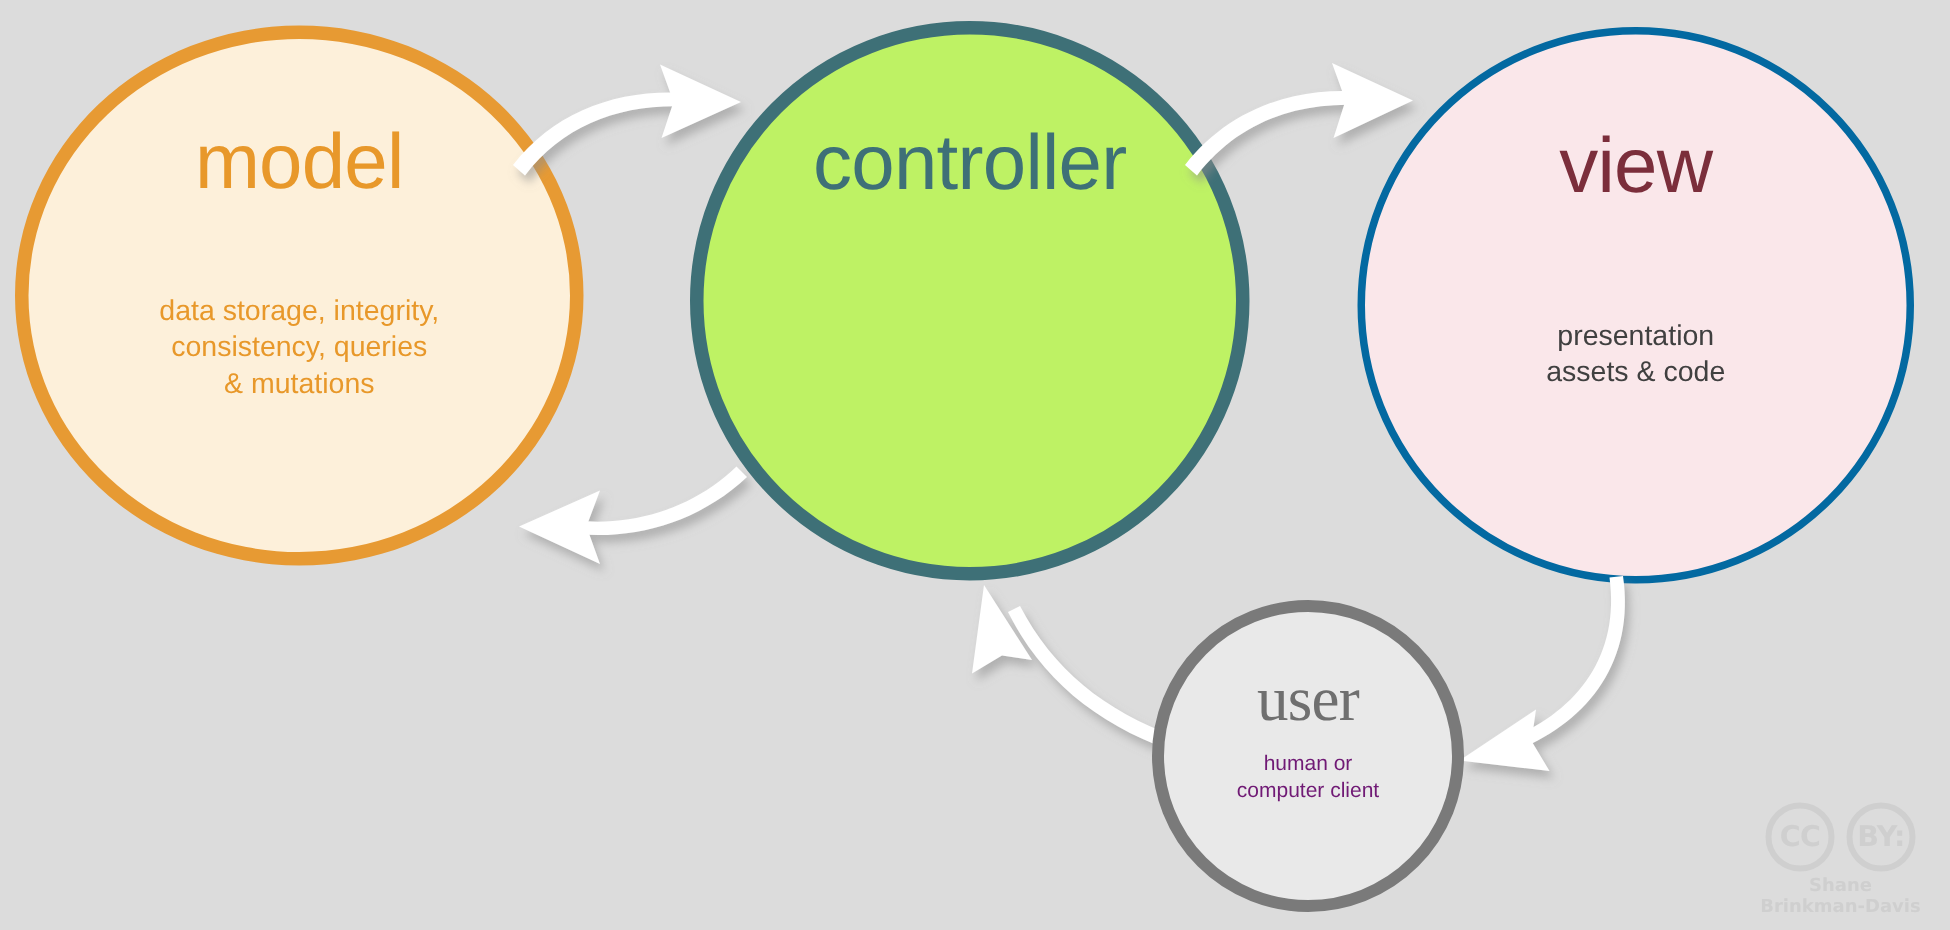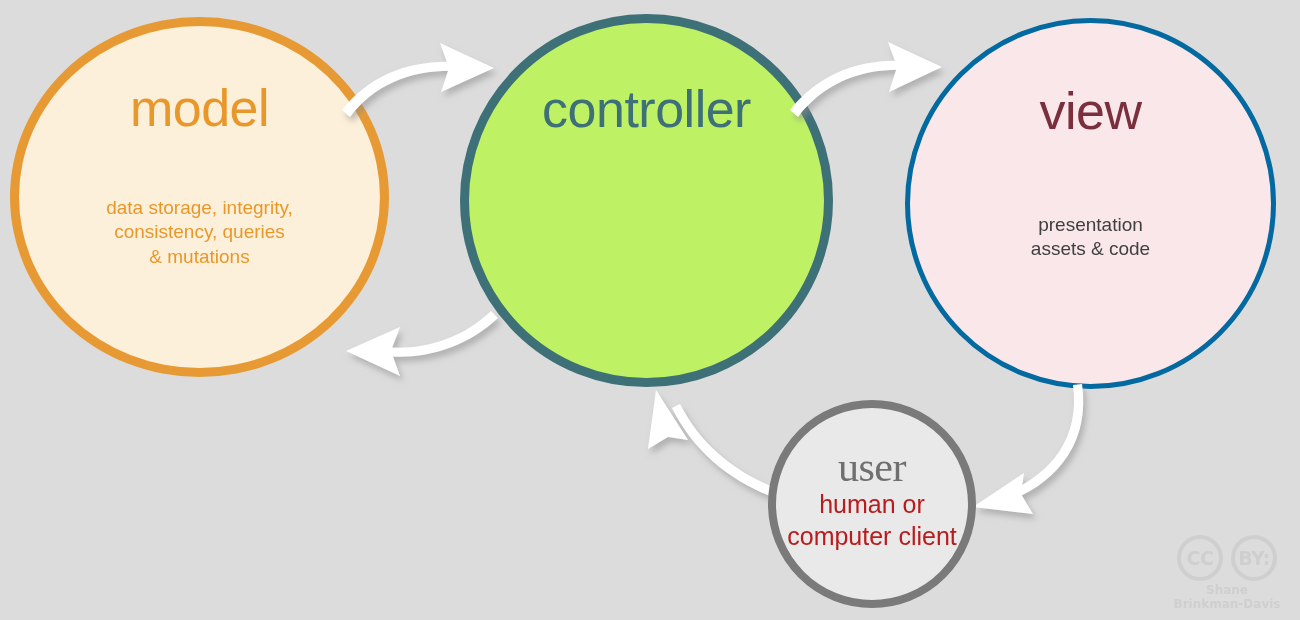--- a/index.html
+++ b/index.html
@@ -102,23 +102,23 @@
     background: #e9e9e9;
     z-index: 5;
   }
   #node-user .title {
     margin-top: 38px;
     font-size: 42px;
     color: #6f6f6f;
     font-family: Liberation Serif, serif;
   }
   #node-user .desc {
-    margin-top: 0;
-    font-size: 25px;
-    color: #b91c1c;
+    margin-top: 12px;
+    font-size: 14px;
+    color: #701a75;
   }
 
   
   #arrows {
     position: absolute;
     left: 0; top: 0;
     width: 1300px; height: 620px;
     z-index: 4;
     pointer-events: none;
   }

